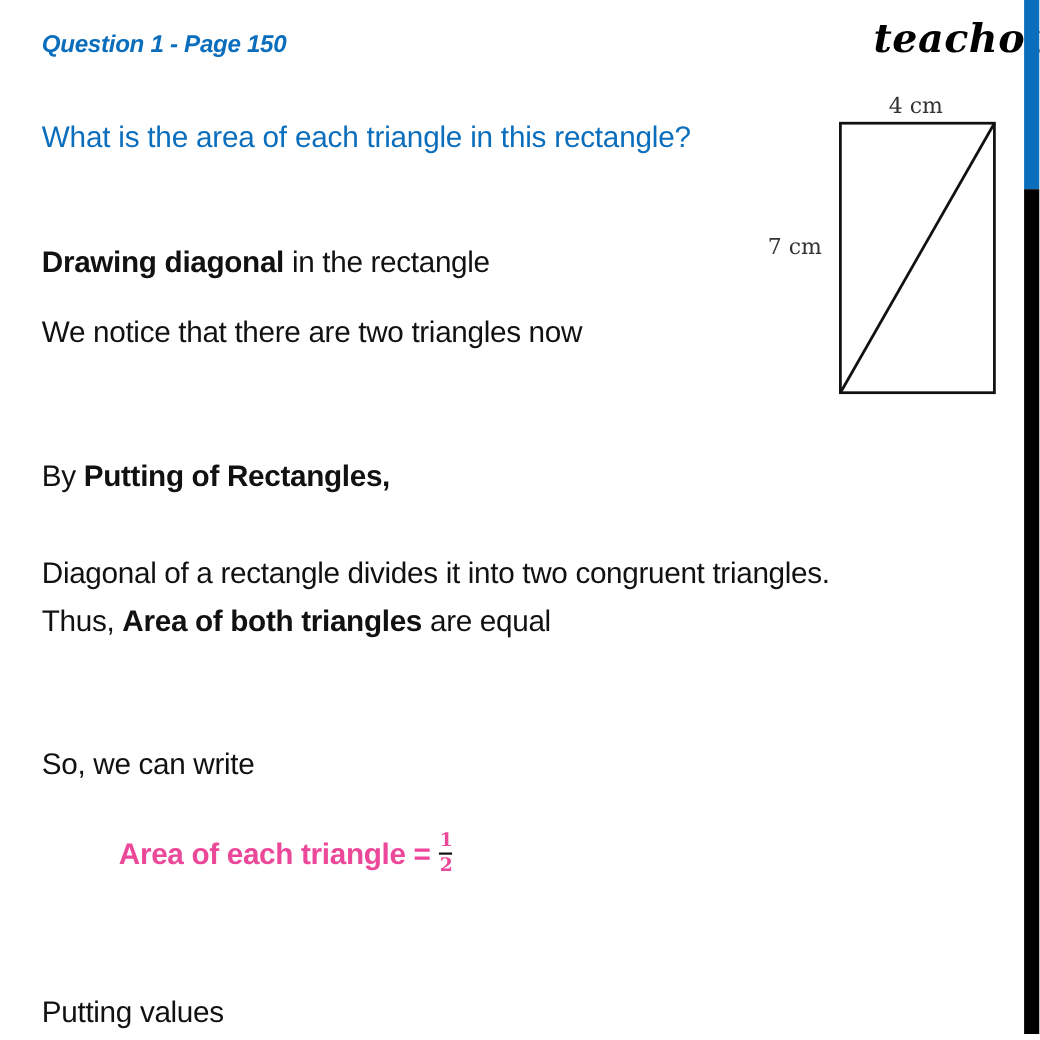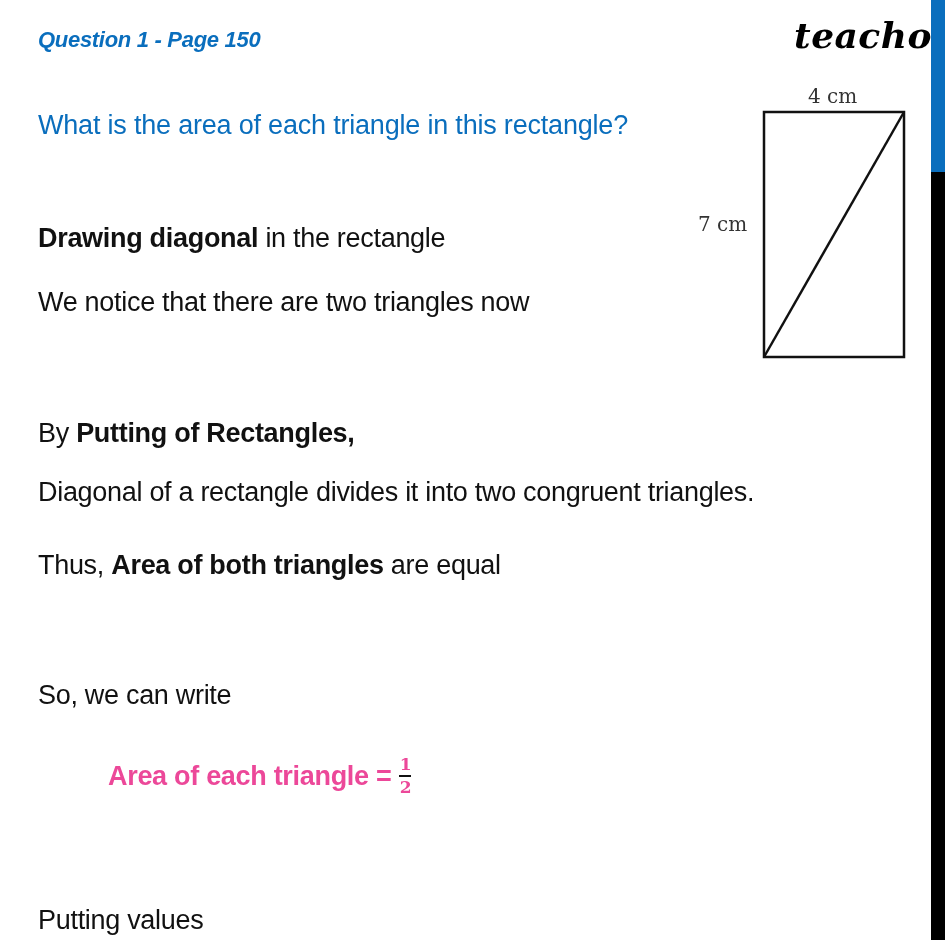--- a/index.html
+++ b/index.html
@@ -54,21 +54,21 @@
   <line x1="4" y1="249" x2="144" y2="4" stroke="#111" stroke-width="2.5"></line>
 </svg>
 
 <div class="abs line" style="top:223px;">
   <b>Drawing diagonal</b><span> in the rectangle</span>
 </div>
 <div class="abs line" style="top:287px;">We notice that there are two triangles now</div>
 <div class="abs line" style="top:418px;">
   <span>By </span><b>Putting of Rectangles,</b>
 </div>
-<div class="abs line" style="top:477px;">Diagonal of a rectangle divides it into two congruent triangles.</div>
+<div class="abs line" style="top:506px;">Diagonal of a rectangle divides it into two congruent triangles.</div>
 <div class="abs line" style="top:550px;">
   <span>Thus, </span><b>Area of both triangles</b><span> are equal</span>
 </div>
 <div class="abs line" style="top:680px;">So, we can write</div>
 
 <div class="abs formula">
   <span>Area of each triangle =</span>
   <span class="frac">
     <span>1</span>
     <span class="bar"></span>

